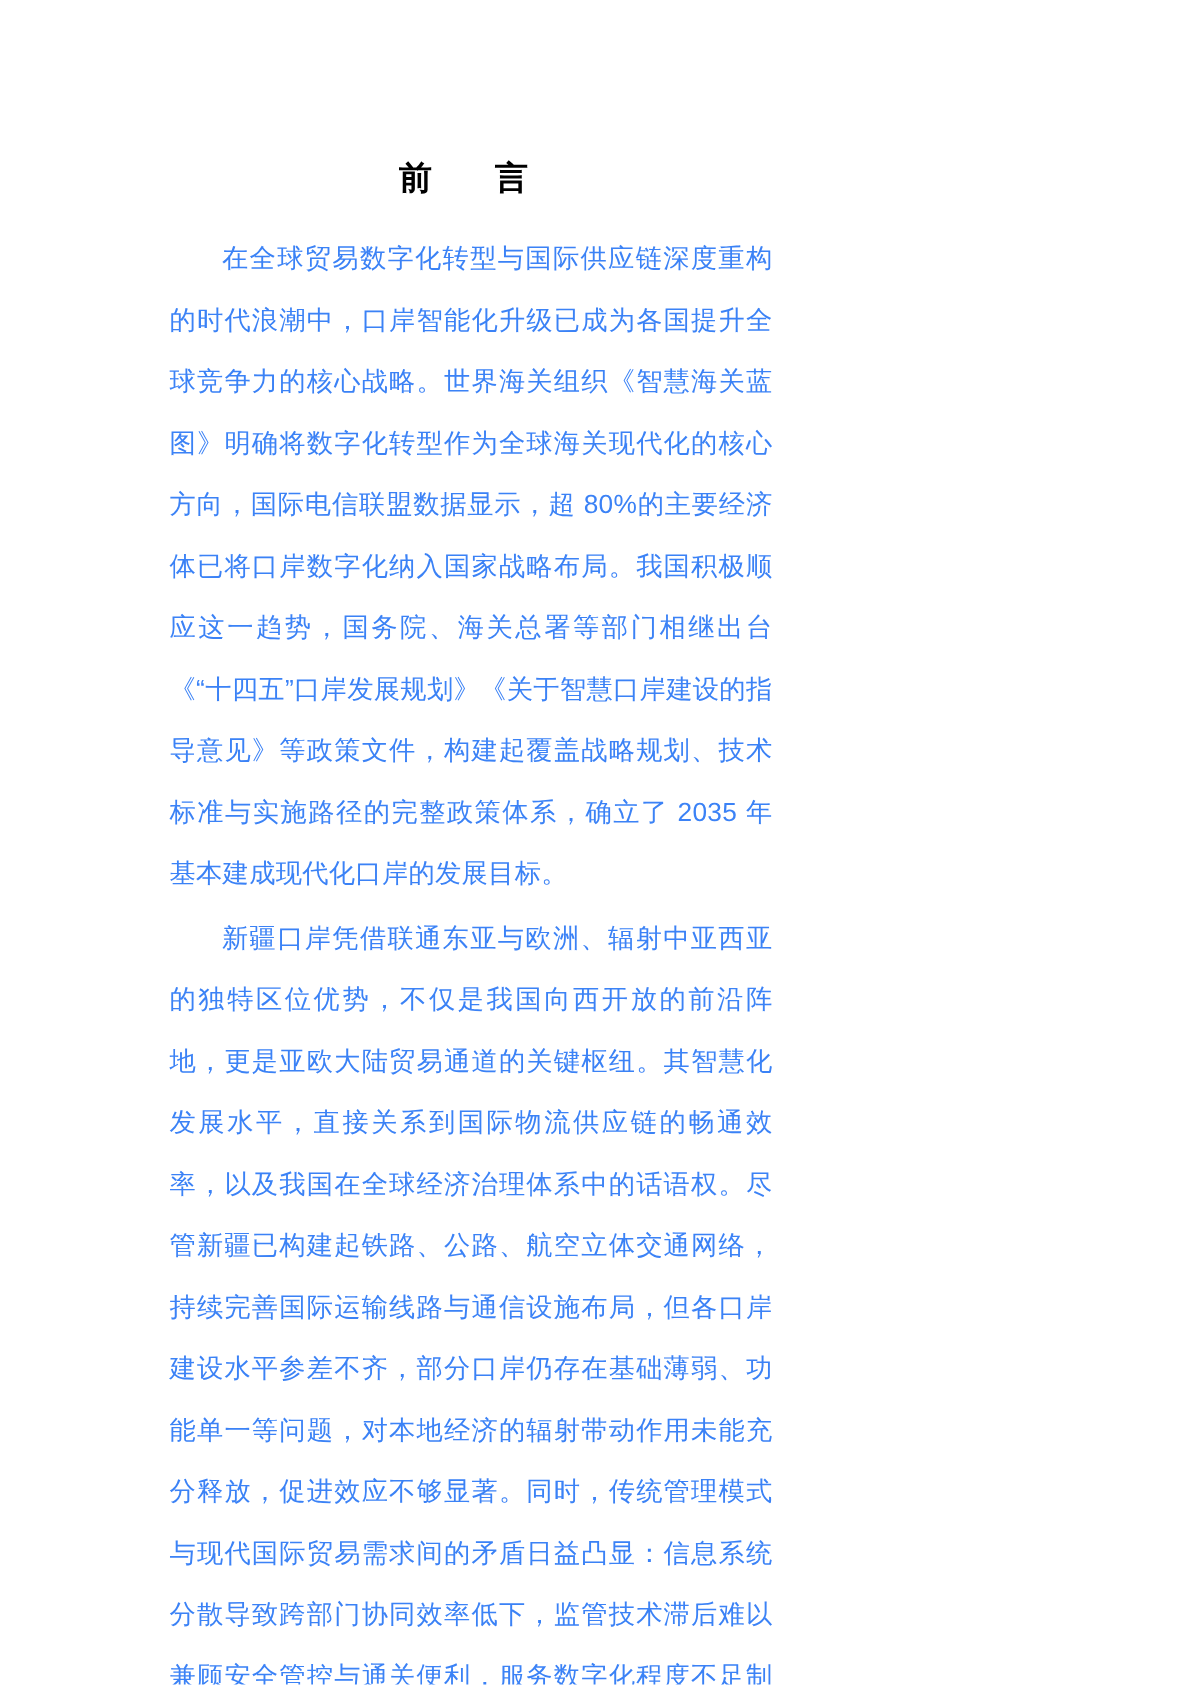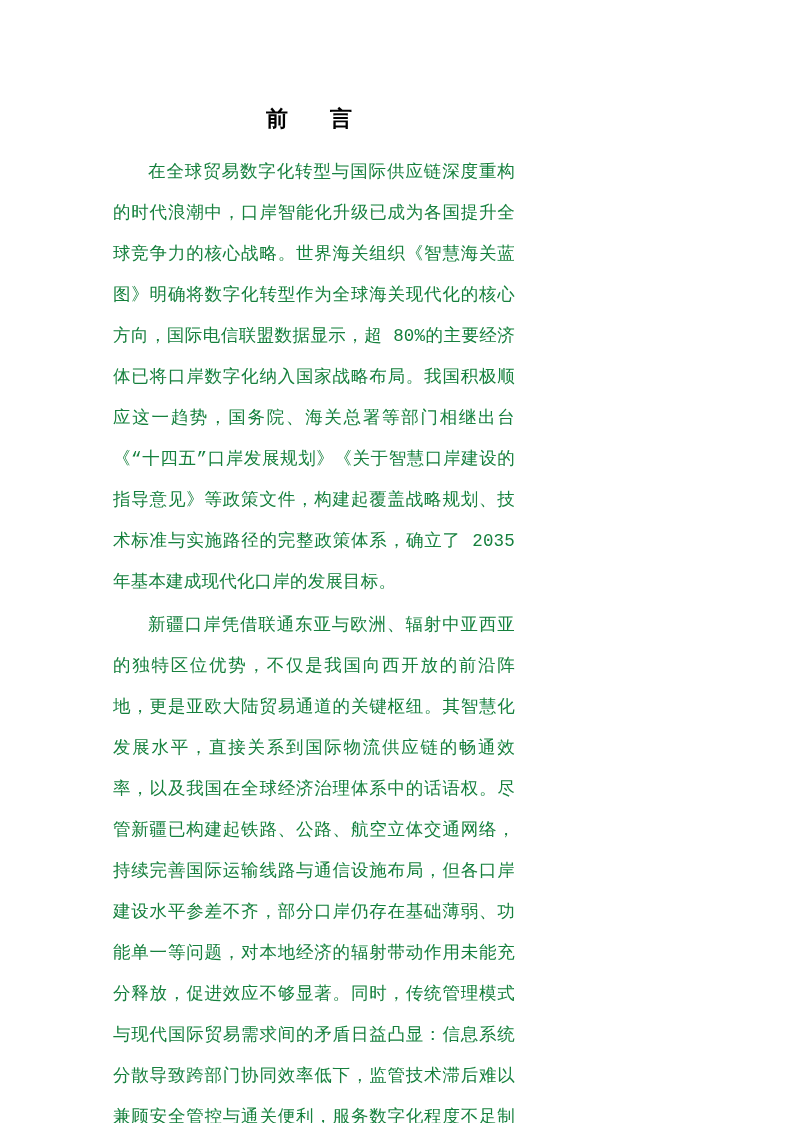--- a/index.html
+++ b/index.html
@@ -31,22 +31,22 @@
     font-family: "DejaVu Serif", "Liberation Serif", serif;
     color: #000;
   }
   .body-text p {
     margin: 0 0 2px 0;
     font-size: 17.5px;
     line-height: 41px;
     text-align: justify;
     text-align-last: left;
     text-indent: 2em;
-    font-family: Liberation Mono, monospace;
-    color: #15803d;
+    font-family: Liberation Sans, sans-serif;
+    color: #3b82f6;
     letter-spacing: 0.2px;
   }
 </style>
 </head>
 <body>
 
 <div class="page">
   <div class="doc-title">前　言</div>
   <div class="body-text">
     <p>在全球贸易数字化转型与国际供应链深度重构的时代浪潮中，口岸智能化升级已成为各国提升全球竞争力的核心战略。世界海关组织《智慧海关蓝图》明确将数字化转型作为全球海关现代化的核心方向，国际电信联盟数据显示，超 80%的主要经济体已将口岸数字化纳入国家战略布局。我国积极顺应这一趋势，国务院、海关总署等部门相继出台《“十四五”口岸发展规划》《关于智慧口岸建设的指导意见》等政策文件，构建起覆盖战略规划、技术标准与实施路径的完整政策体系，确立了 2035 年基本建成现代化口岸的发展目标。</p>

